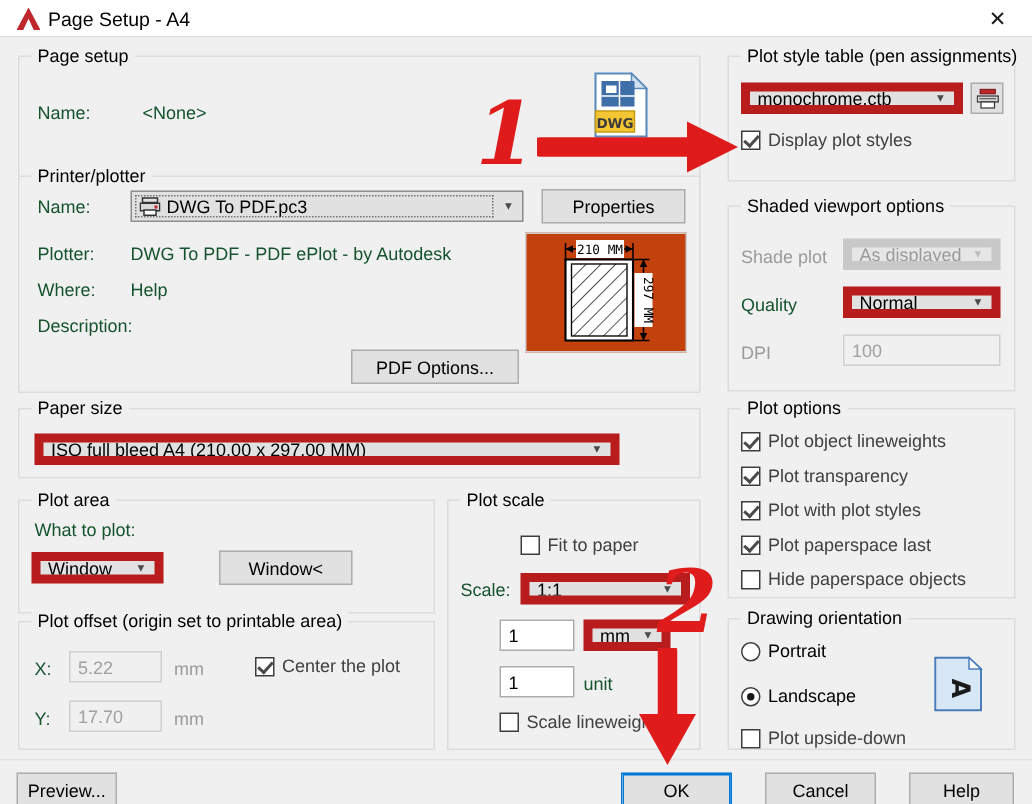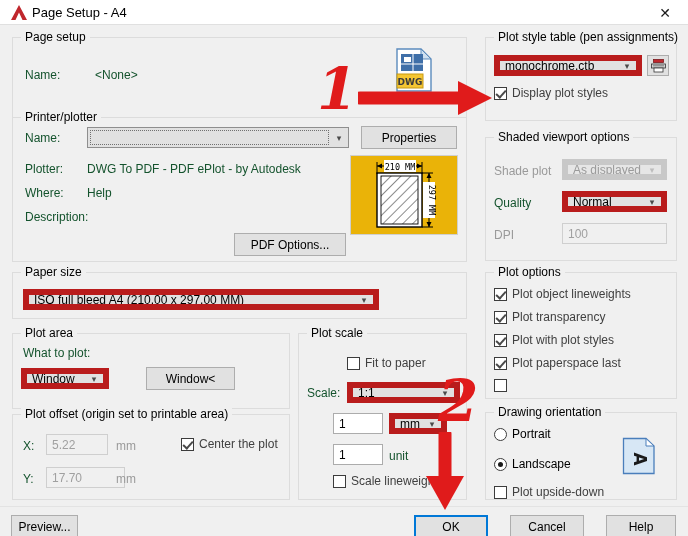--- a/index.html
+++ b/index.html
@@ -95,21 +95,21 @@
     background: #fff; position: relative; flex: 0 0 auto; margin-right: 5px;
   }
   .rad .circle.on::after {
     content: ""; position: absolute; left: 3px; top: 3px;
     width: 5px; height: 5px; border-radius: 50%; background: #1a1a1a;
   }
   .rad .t { font-size: 12px; color: #000; }
 
   
   .preview-box {
-    position: absolute; background: #eab308; border: 1px solid #cfcfcf;
+    position: absolute; background: #c2410c; border: 1px solid #cfcfcf;
   }
 
   
   .anno { position: absolute; color: #e01b1b; pointer-events: none; }
   .anno-num {
     font-family: "DejaVu Serif", serif; font-weight: bold; font-style: italic;
     color: #e01b1b; line-height: 1;
   }
   .sep { position: absolute; background: #e3e3e3; height: 1px; }
 </style>
@@ -146,20 +146,31 @@
       </svg>
     </div>
   </div>
 
   <div class="group" style="left:12px; top:117px; width:455px; height:145px;">
     <div class="group-title">Printer/plotter</div>
 
     <div class="lbl" style="left:12px; top:13px;">Name:</div>
 
     <div class="combo framed" style="left:74px; top:9px; width:262px;">
+      <span style="display:flex;align-items:center;position:relative;z-index:1;">
+        <span style="margin-right:4px;display:flex;">
+          <svg width="14" height="13" viewBox="0 0 14 13">
+            <rect x="2" y="1" width="10" height="3" fill="none" stroke="#333" stroke-width="1"></rect>
+            <rect x="0.5" y="4.5" width="13" height="5" fill="#d8d8d8" stroke="#333" stroke-width="1"></rect>
+            <rect x="3" y="9" width="8" height="3.5" fill="#fff" stroke="#333" stroke-width="1"></rect>
+            <rect x="10" y="6" width="2" height="2" fill="#c0272d"></rect>
+          </svg>
+        </span>
+        <span>DWG To PDF.pc3</span>
+      </span>
       <span class="dotted"></span>
       <span class="arrow">▾</span>
     </div>
 
     <div class="btn" style="left:348px; top:8px; width:96px;">Properties</div>
 
     <div class="lbl" style="left:12px; top:44px;">Plotter:</div>
     <div class="lbl" style="left:74px; top:44px;">DWG To PDF - PDF ePlot - by Autodesk</div>
 
     <div class="lbl" style="left:12px; top:68px;">Where:</div>
@@ -197,21 +208,21 @@
         <rect x="72" y="26" width="12" height="36" fill="#fff"></rect>
         <text x="78" y="44" font-family="DejaVu Sans Mono, monospace" font-size="8.5" fill="#000" text-anchor="middle" transform="rotate(90 78 44)">297  MM</text>
         <line x1="71" y1="17" x2="82" y2="17" stroke="#000" stroke-width="1"></line>
         <line x1="71" y1="71" x2="82" y2="71" stroke="#000" stroke-width="1"></line>
       </svg>
     </div>
   </div>
 
   <div class="group" style="left:12px; top:272px; width:455px; height:47px;">
     <div class="group-title">Paper size</div>
-    <div class="combo" style="left:10px; top:16px; width:356px;">
+    <div class="combo" style="left:10px; top:16px; width:390px;">
       <span>ISO full bleed A4 (210.00 x 297.00 MM)</span>
       <span class="arrow">▾</span>
     </div>
   </div>
 
   <div class="group" style="left:12px; top:333px; width:278px; height:76px;">
     <div class="group-title">Plot area</div>
     <div class="lbl" style="left:10px; top:12px;">What to plot:</div>
     <div class="combo" style="left:8px; top:34px; width:88px;">
       <span>Window</span>
@@ -222,27 +233,27 @@
 
   <div class="group" style="left:12px; top:414px; width:278px; height:86px;">
     <div class="group-title">Plot offset (origin set to printable area)</div>
 
     <div class="lbl" style="left:10px; top:24px;">X:</div>
     <div class="textbox disabled" style="left:33px; top:19px; width:62px;">
       <span>5.22</span>
     </div>
     <div class="lbl dim" style="left:103px; top:24px;">mm</div>
 
-    <div class="chk" style="left:168px; top:22px;">
+    <div class="chk" style="left:157px; top:22px;">
       <span class="box checked"></span>
       <span class="t">Center the plot</span>
     </div>
 
     <div class="lbl" style="left:10px; top:57px;">Y:</div>
-    <div class="textbox disabled" style="left:33px; top:52px; width:79px;">
+    <div class="textbox disabled" style="left:33px; top:52px; width:62px;">
       <span>17.70</span>
     </div>
     <div class="lbl dim" style="left:103px; top:57px;">mm</div>
   </div>
 
   <div class="group" style="left:298px; top:333px; width:169px; height:167px;">
     <div class="group-title">Plot scale</div>
 
     <div class="chk" style="left:8px; top:22px;padding-left:40px;">
       <span class="box"></span>
@@ -332,20 +343,21 @@
     <div class="chk" style="left:8px; top:60px;">
       <span class="box checked"></span>
       <span class="t">Plot with plot styles</span>
     </div>
     <div class="chk" style="left:8px; top:83px;">
       <span class="box checked"></span>
       <span class="t">Plot paperspace last</span>
     </div>
     <div class="chk" style="left:8px; top:106px;">
       <span class="box"></span>
+      <span class="t">Hide paperspace objects</span>
     </div>
   </div>
 
   <div class="group" style="left:485px; top:412px; width:192px; height:88px;">
     <div class="group-title">Drawing orientation</div>
 
     <div class="rad" style="left:8px; top:14px;">
       <span class="circle"></span>
       <span class="t">Portrait</span>
     </div>

